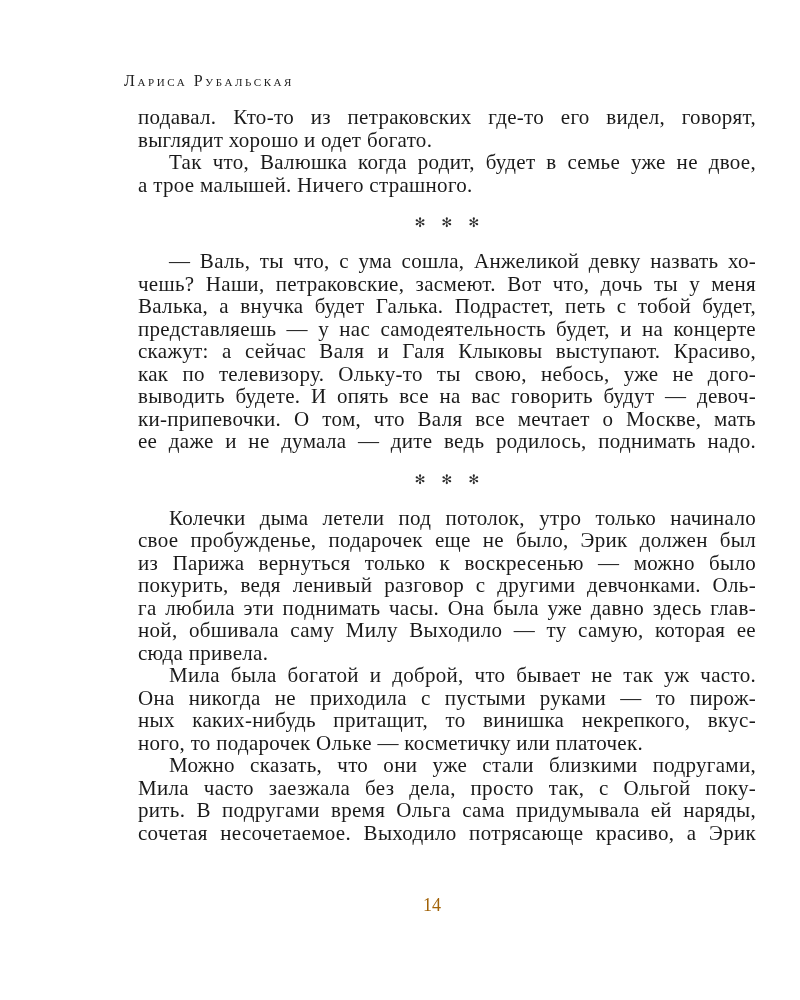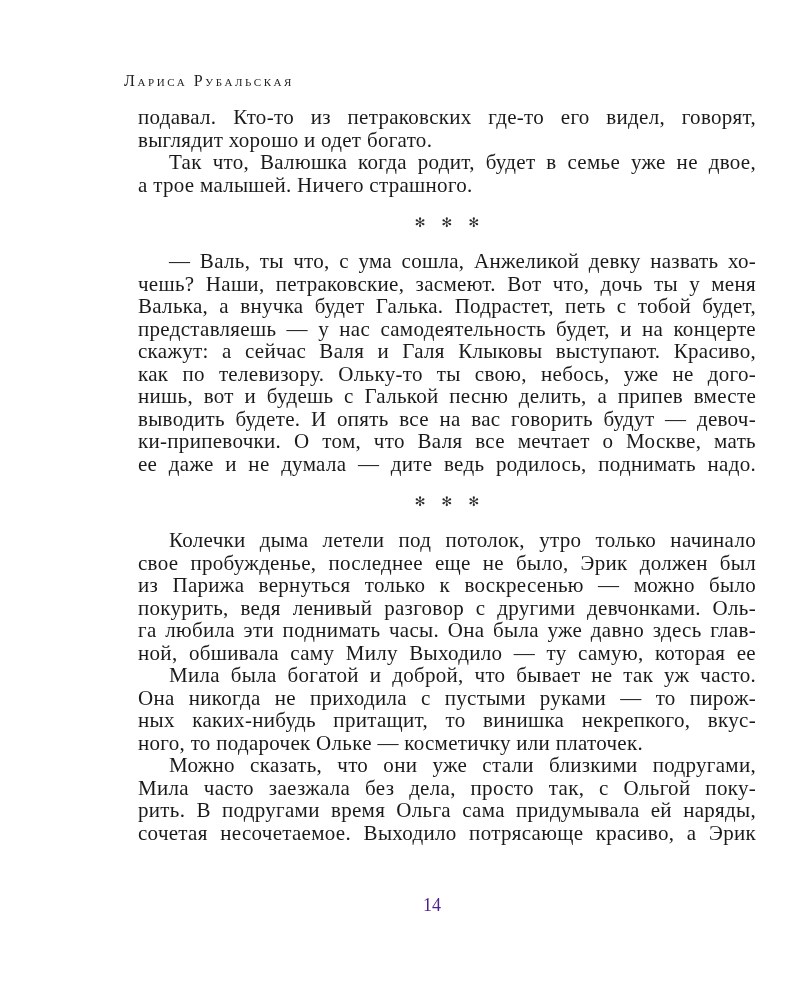--- a/index.html
+++ b/index.html
@@ -61,21 +61,21 @@
     margin: 0 8px;
     font-family: "DejaVu Sans", sans-serif;
   }
   .page-number {
     position: absolute;
     left: 103px;
     top: 895px;
     width: 618px;
     text-align: center;
     font-size: 18px;
-    color: #4c1d95;
+    color: #a16207;
   }
 </style>
 </head>
 <body>
 
 <div class="book-page">
   <div class="running-header">Лариса Рубальская</div>
 
   <div class="body-text">
       <div class="para">
@@ -87,33 +87,33 @@
         <div class="text-line">а трое малышей. Ничего страшного.</div>
       </div>
       <div class="separator"><span class="asterisk-glyph">✻</span><span class="asterisk-glyph">✻</span><span class="asterisk-glyph">✻</span></div>
       <div class="para indent">
         <div class="text-line fill first">— Валь, ты что, с ума сошла, Анжеликой девку назвать хо-</div>
         <div class="text-line fill">чешь? Наши, петраковские, засмеют. Вот что, дочь ты у меня</div>
         <div class="text-line fill">Валька, а внучка будет Галька. Подрастет, петь с тобой будет,</div>
         <div class="text-line fill">представляешь — у нас самодеятельность будет, и на концерте</div>
         <div class="text-line fill">скажут: а сейчас Валя и Галя Клыковы выступают. Красиво,</div>
         <div class="text-line fill">как по телевизору. Ольку-то ты свою, небось, уже не дого-</div>
-        <div class="text-line fill">нишь, вот и будешь с Галькой песню делить, а припев вместе</div>
         <div class="text-line fill">выводить будете. И опять все на вас говорить будут — девоч-</div>
         <div class="text-line fill">ки-припевочки. О том, что Валя все мечтает о Москве, мать</div>
         <div class="text-line fill">ее даже и не думала — дите ведь родилось, поднимать надо.</div>
       </div>
       <div class="separator"><span class="asterisk-glyph">✻</span><span class="asterisk-glyph">✻</span><span class="asterisk-glyph">✻</span></div>
       <div class="para indent">
         <div class="text-line fill first">Колечки дыма летели под потолок, утро только начинало</div>
-        <div class="text-line fill">свое пробужденье, последнее еще не было, Эрик должен был</div>
+        <div class="text-line fill">свое пробужденье, подарочек еще не было, Эрик должен был</div>
         <div class="text-line fill">из Парижа вернуться только к воскресенью — можно было</div>
         <div class="text-line fill">покурить, ведя ленивый разговор с другими девчонками. Оль-</div>
         <div class="text-line fill">га любила эти поднимать часы. Она была уже давно здесь глав-</div>
         <div class="text-line fill">ной, обшивала саму Милу Выходило — ту самую, которая ее</div>
+        <div class="text-line">сюда привела.</div>
       </div>
       <div class="para indent">
         <div class="text-line fill first">Мила была богатой и доброй, что бывает не так уж часто.</div>
         <div class="text-line fill">Она никогда не приходила с пустыми руками — то пирож-</div>
         <div class="text-line fill">ных каких-нибудь притащит, то винишка некрепкого, вкус-</div>
         <div class="text-line">ного, то подарочек Ольке — косметичку или платочек.</div>
       </div>
       <div class="para indent">
         <div class="text-line fill first">Можно сказать, что они уже стали близкими подругами,</div>
         <div class="text-line fill">Мила часто заезжала без дела, просто так, с Ольгой поку-</div>

